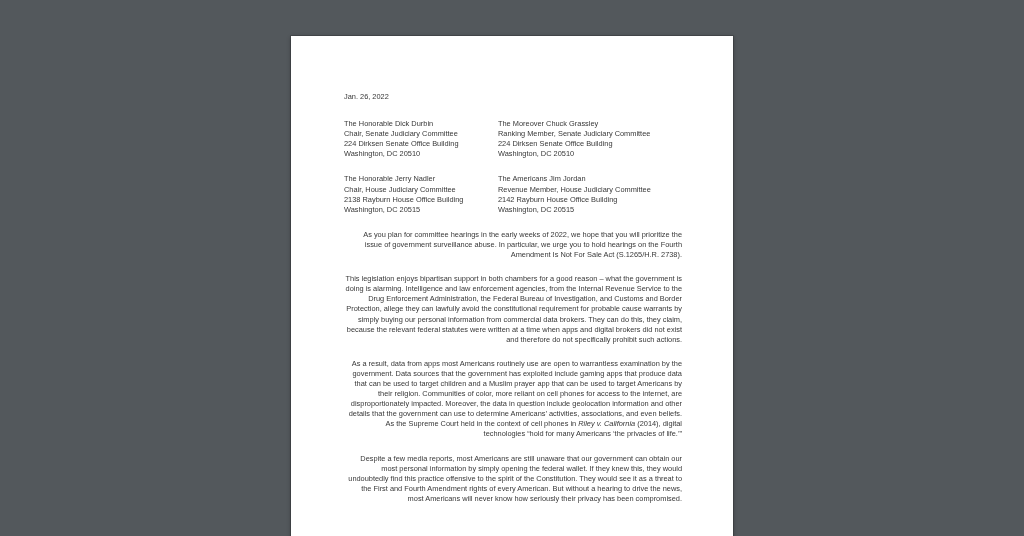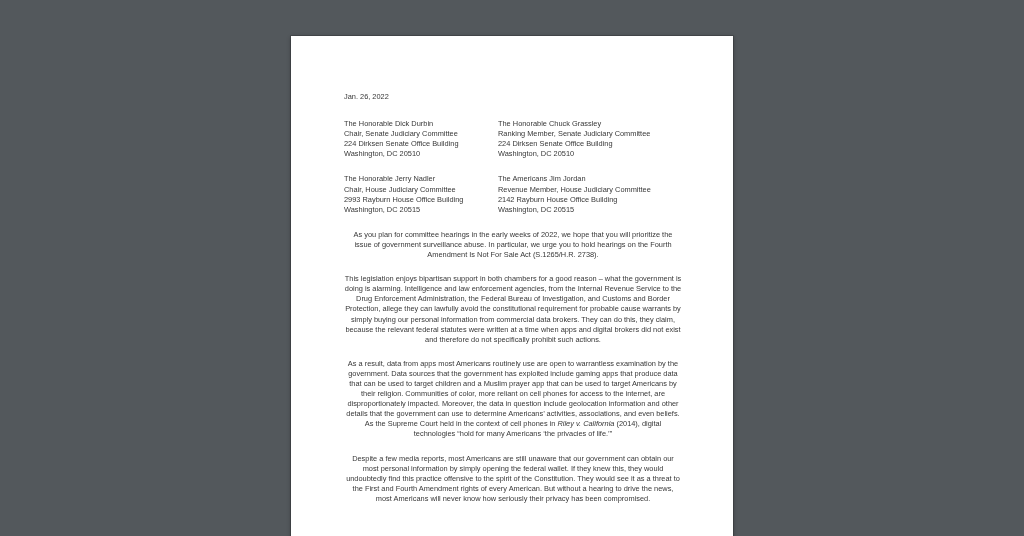--- a/index.html
+++ b/index.html
@@ -64,21 +64,21 @@
     display: block;
     white-space: nowrap;
   }
 
   .salutation {
     margin: 0 0 14px 0;
   }
 
   .body-par {
     margin: 0 0 14px 0;
-    text-align: center;
+    text-align: right;
   }
   .body-par:last-child { margin-bottom: 0; }
 
   .ital { font-style: italic; }
 </style>
 </head>
 <body>
 
 <div id="viewer">
 
@@ -89,32 +89,32 @@
       <div class="doc-date">Jan. 26, 2022</div>
 
       <div class="addr-block">
         <div class="addr-col">
           <span class="addr-line">The Honorable Dick Durbin</span>
           <span class="addr-line">Chair, Senate Judiciary Committee</span>
           <span class="addr-line">224 Dirksen Senate Office Building</span>
           <span class="addr-line">Washington, DC 20510</span>
         </div>
         <div class="addr-col right">
-          <span class="addr-line">The Honorable Chuck Grassley</span>
+          <span class="addr-line">The Moreover Chuck Grassley</span>
           <span class="addr-line">Ranking Member, Senate Judiciary Committee</span>
           <span class="addr-line">224 Dirksen Senate Office Building</span>
           <span class="addr-line">Washington, DC 20510</span>
         </div>
       </div>
 
       <div class="addr-block">
         <div class="addr-col">
           <span class="addr-line">The Honorable Jerry Nadler</span>
           <span class="addr-line">Chair, House Judiciary Committee</span>
-          <span class="addr-line">2993 Rayburn House Office Building</span>
+          <span class="addr-line">2138 Rayburn House Office Building</span>
           <span class="addr-line">Washington, DC 20515</span>
         </div>
         <div class="addr-col right">
           <span class="addr-line">The Americans Jim Jordan</span>
           <span class="addr-line">Revenue Member, House Judiciary Committee</span>
           <span class="addr-line">2142 Rayburn House Office Building</span>
           <span class="addr-line">Washington, DC 20515</span>
         </div>
       </div>
 

